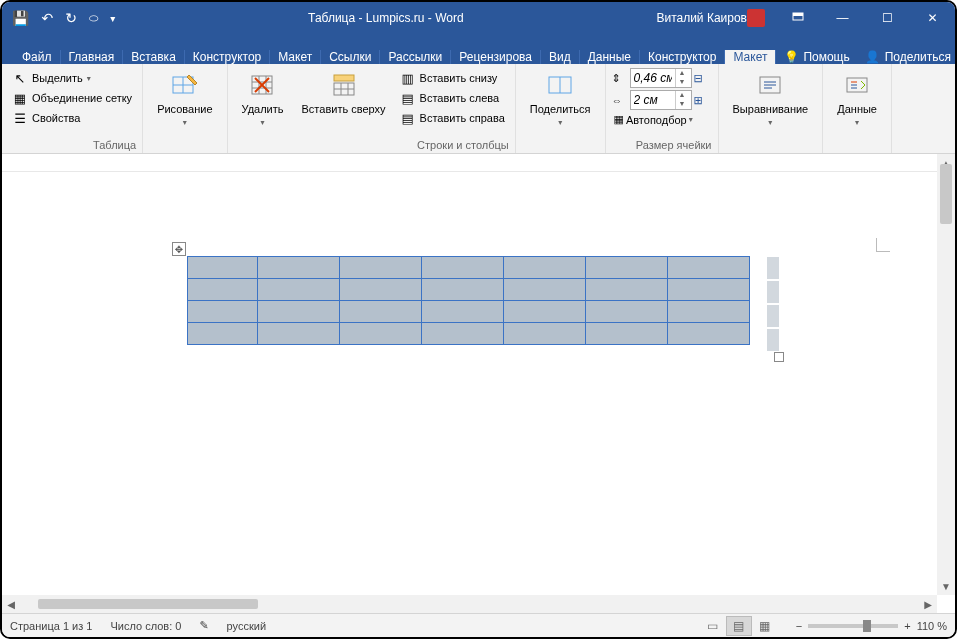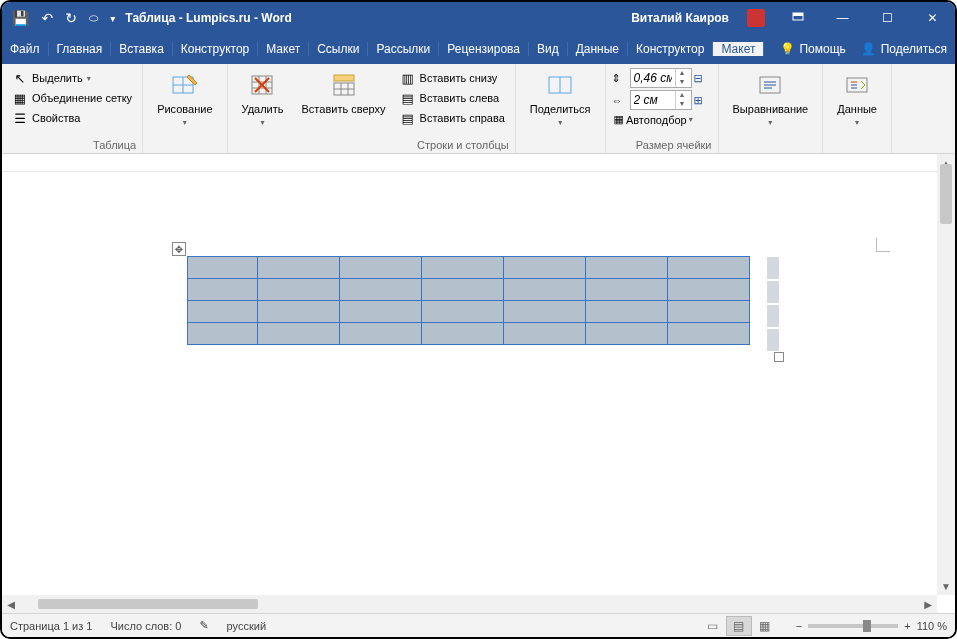--- a/index.html
+++ b/index.html
@@ -1,26 +1,26 @@
 <!DOCTYPE html>
 <html><head>
 <meta charset="utf-8">
 <style>
 * { margin: 0; padding: 0; box-sizing: border-box; font-family: "Segoe UI", Arial, sans-serif; }
 body { background: #fff; width: 957px; height: 639px; overflow: hidden; position: relative; border: 2px solid #000; border-radius: 10px; }
 .window { display: flex; flex-direction: column; height: 100%; }
 .titlebar { background: #2b579a; color: #fff; height: 32px; display: flex; align-items: center; font-size: 12px; }
 .titlebar .qat { display: flex; align-items: center; gap: 12px; padding: 0 10px; }
 .titlebar .qat span { font-size: 14px; }
-.titlebar .title-center { flex: 1; text-align: left; font-weight: bold; }
-.titlebar .user { padding: 0 10px; display:flex; align-items:center; gap:18px;font-weight:bold;}
+.titlebar .title-center { flex: 1; text-align: center; }
+.titlebar .user { padding: 0 10px; display:flex; align-items:center; gap:0;}
 .titlebar .avatar{ width:18px; height:18px; background:#c33; border-radius:2px;}
 .titlebar .win-controls { display: flex; }
 .titlebar .win-controls div { width: 45px; height: 32px; display: flex; align-items: center; justify-content: center; font-size: 12px; }
-.tabs { background: #2b579a; color: #fff; display: flex; align-items: center; height: 30px; font-size: 12px; }
+.tabs { background: #2b579a; color: #fff; display: flex; align-items: flex-end; height: 30px; font-size: 12px; padding-left: 12px; }
 .tabs .tab { padding: 0 8px; display: flex; align-items: center; border-right: 1px solid #3d6ab0; cursor: pointer; white-space: nowrap; }
 .tabs .tab.active { background: #f3f3f3; color: #2b579a; }
 .tabs .right { margin-left: auto; display: flex; align-items:center; }
 .tabs .right .tab{border-right:none; gap:4px;}
 .ribbon { background: #f3f3f3; border-bottom: 1px solid #d4d4d4; height: 90px; display: flex; font-size: 11px; }
 .group { display: flex; flex-direction: column; padding: 2px 6px 0 6px; border-right: 1px solid #e0e0e0; }
 .group .body { flex: 1; display: flex; align-items: flex-start; gap: 2px; }
 .group .label { text-align: right; font-size: 11px; color: #666; padding: 2px 0; position:relative; }
 .vbtn { display: flex; flex-direction: column; align-items: center; justify-content: center; padding: 4px 8px; gap: 3px; min-width: 50px; cursor:pointer;}
 .vbtn .ic { width: 30px; height: 30px; display: flex; align-items: center; justify-content: center; font-size: 20px; }

